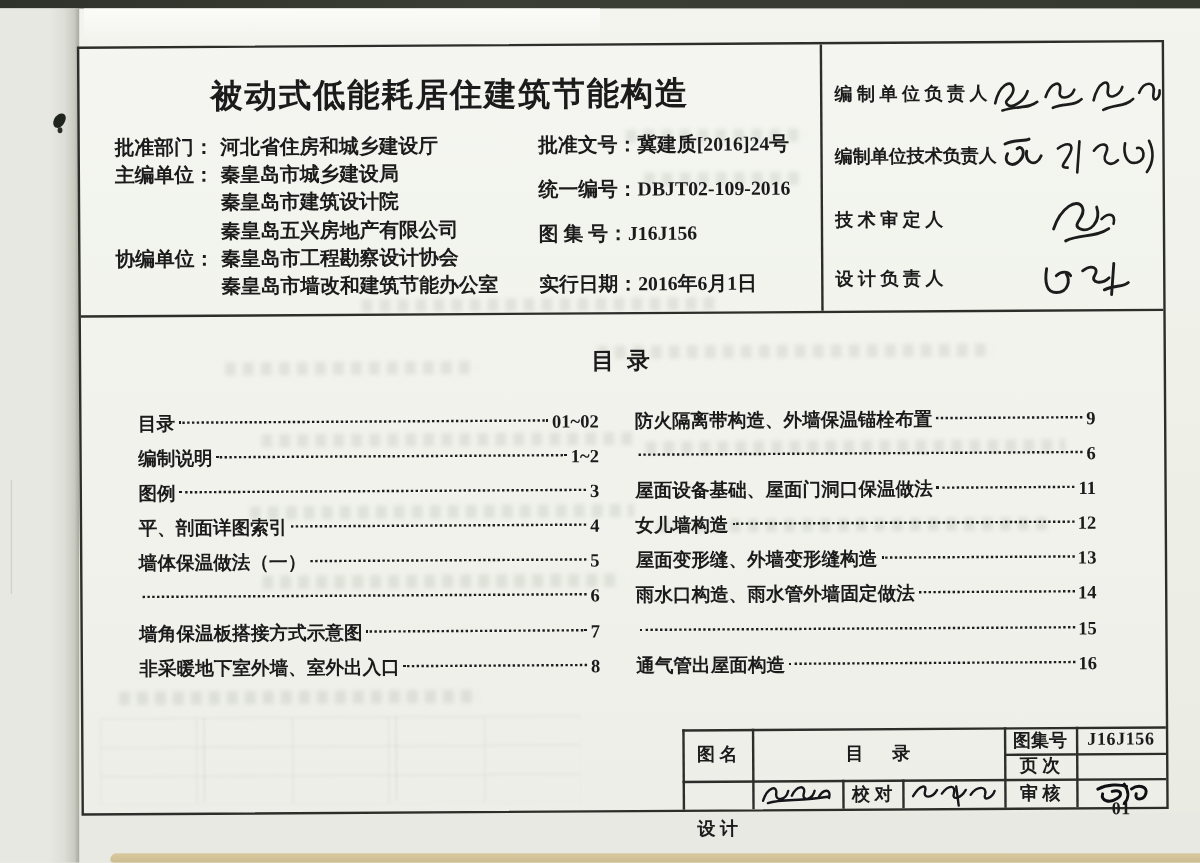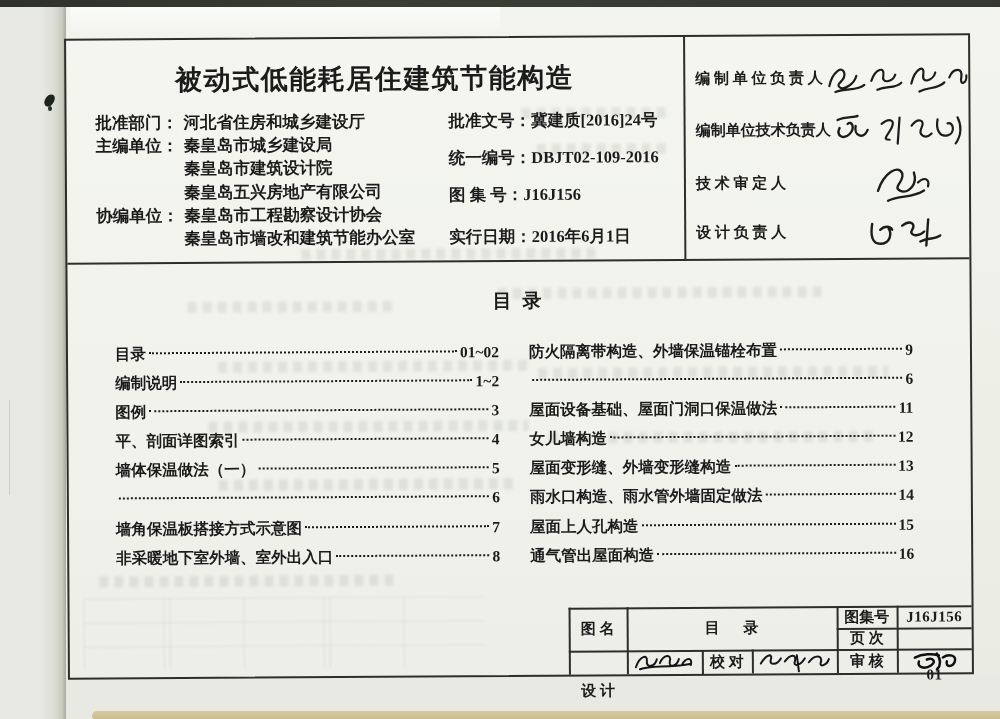--- a/index.html
+++ b/index.html
@@ -266,21 +266,20 @@
           <span class="toc-p">13</span>
         </div>
 
         <div class="toc-row">
           <span class="toc-t">雨水口构造、雨水管外墙固定做法</span>
           <span class="toc-dots"></span>
           <span class="toc-p">14</span>
         </div>
 
         <div class="toc-row">
-          <span class="toc-t">屋面上人孔构造</span>
           <span class="toc-dots"></span>
           <span class="toc-p">15</span>
         </div>
 
         <div class="toc-row">
           <span class="toc-t">通气管出屋面构造</span>
           <span class="toc-dots"></span>
           <span class="toc-p">16</span>
         </div>
       </div>

